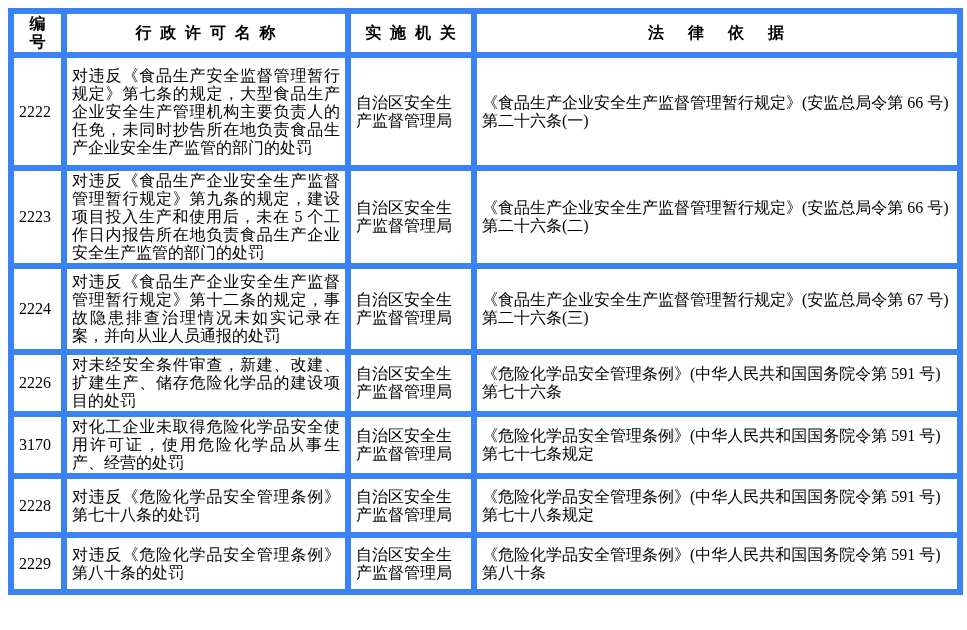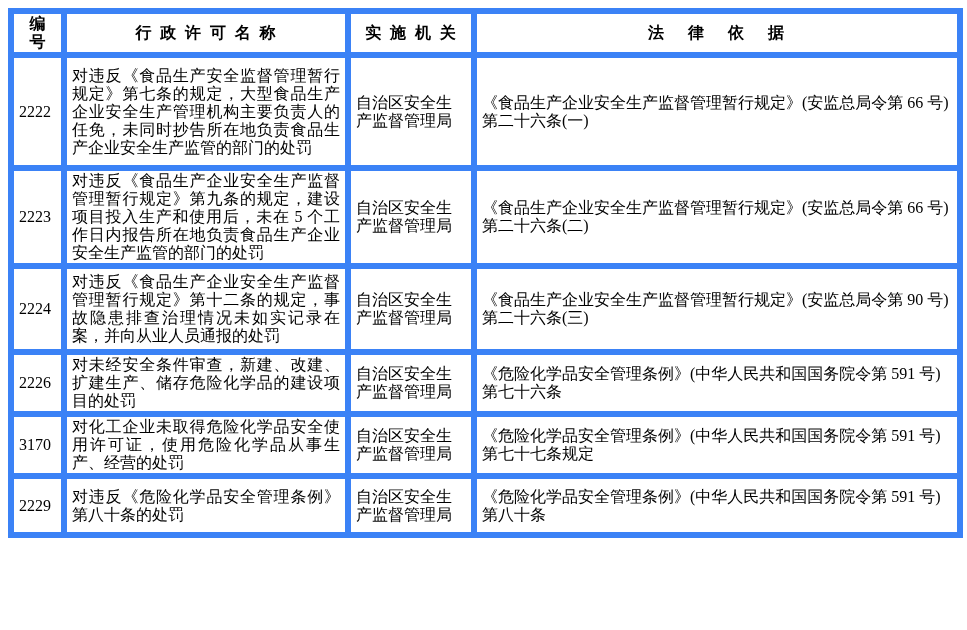--- a/index.html
+++ b/index.html
@@ -93,35 +93,41 @@
       <tr>
         <td class="c-id">2223</td>
         <td class="c-name">对违反《食品生产企业安全生产监督管理暂行规定》第九条的规定，建设项目投入生产和使用后，未在 5 个工作日内报告所在地负责食品生产企业安全生产监管的部门的处罚</td>
         <td class="c-agency">自治区安全生产监督管理局</td>
         <td class="c-basis">《食品生产企业安全生产监督管理暂行规定》(安监总局令第 66 号)第二十六条(二)</td>
       </tr>
       <tr>
         <td class="c-id">2224</td>
         <td class="c-name">对违反《食品生产企业安全生产监督管理暂行规定》第十二条的规定，事故隐患排查治理情况未如实记录在案，并向从业人员通报的处罚</td>
         <td class="c-agency">自治区安全生产监督管理局</td>
-        <td class="c-basis">《食品生产企业安全生产监督管理暂行规定》(安监总局令第 90 号)第二十六条(三)</td>
+        <td class="c-basis">《食品生产企业安全生产监督管理暂行规定》(安监总局令第 67 号)第二十六条(三)</td>
       </tr>
       <tr>
         <td class="c-id">2226</td>
         <td class="c-name">对未经安全条件审查，新建、改建、扩建生产、储存危险化学品的建设项目的处罚</td>
         <td class="c-agency">自治区安全生产监督管理局</td>
         <td class="c-basis">《危险化学品安全管理条例》(中华人民共和国国务院令第 591 号)第七十六条</td>
       </tr>
       <tr>
         <td class="c-id">3170</td>
         <td class="c-name">对化工企业未取得危险化学品安全使用许可证，使用危险化学品从事生产、经营的处罚</td>
         <td class="c-agency">自治区安全生产监督管理局</td>
         <td class="c-basis">《危险化学品安全管理条例》(中华人民共和国国务院令第 591 号)第七十七条规定</td>
       </tr>
       <tr>
+        <td class="c-id">2228</td>
+        <td class="c-name">对违反《危险化学品安全管理条例》第七十八条的处罚</td>
+        <td class="c-agency">自治区安全生产监督管理局</td>
+        <td class="c-basis">《危险化学品安全管理条例》(中华人民共和国国务院令第 591 号)第七十八条规定</td>
+      </tr>
+      <tr>
         <td class="c-id">2229</td>
         <td class="c-name">对违反《危险化学品安全管理条例》第八十条的处罚</td>
         <td class="c-agency">自治区安全生产监督管理局</td>
         <td class="c-basis">《危险化学品安全管理条例》(中华人民共和国国务院令第 591 号)第八十条</td>
       </tr>
     </tbody>
   </table>
 </div>
 
 </body></html>

